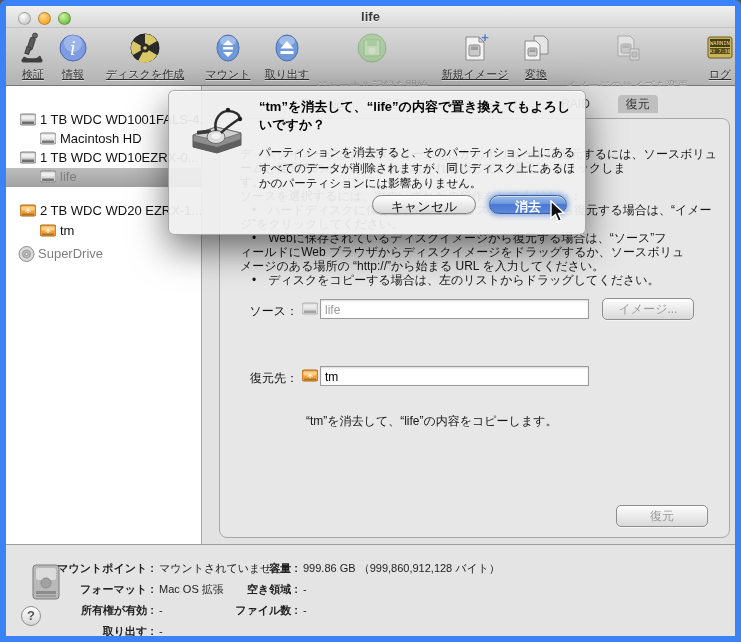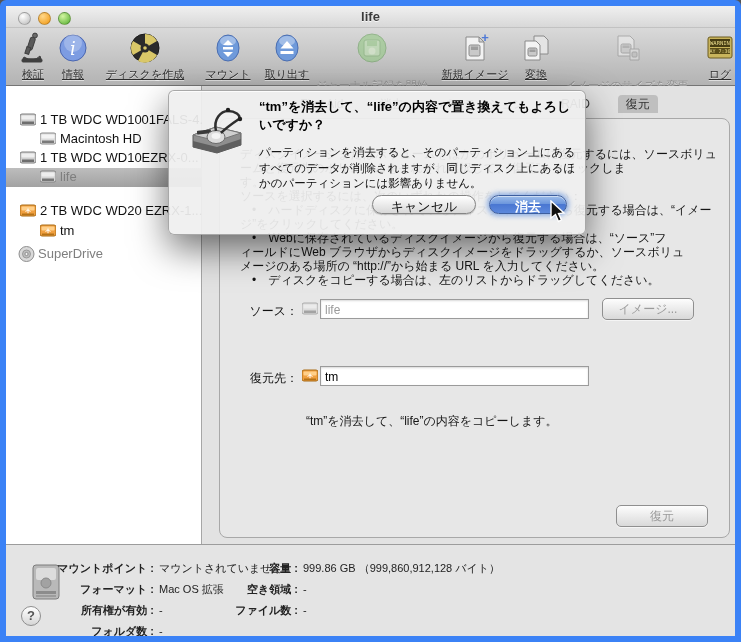--- a/index.html
+++ b/index.html
@@ -323,21 +323,21 @@
           <rect x="6" y="5" width="20" height="12" rx="2" fill="#dcdcdc"></rect>
           <circle cx="16" cy="20" r="5" fill="#a2a2a2" stroke="#8a8a8a"></circle>
           <rect x="6" y="28" width="20" height="3" fill="#8c8c8c"></rect>
           <rect x="6" y="32" width="20" height="2" fill="#9c9c9c"></rect>
         </svg>
     </span>
     <div class="colL">
       <div class="frow" style="left:30px;top:16px;"><span class="flabel">マウントポイント :</span><span class="fvalue">マウントされていません</span></div>
       <div class="frow" style="left:30px;top:37px;"><span class="flabel">フォーマット :</span><span class="fvalue">Mac OS 拡張</span></div>
       <div class="frow" style="left:30px;top:58px;"><span class="flabel">所有権が有効 :</span><span class="fvalue">-</span></div>
-      <div class="frow" style="left:30px;top:79px;"><span class="flabel">フォルダ数 :</span><span class="fvalue">-</span></div>
+      <div class="frow" style="left:30px;top:79px;"><span class="flabel">取り出す :</span><span class="fvalue">-</span></div>
     </div>
     <div class="colR">
       <div class="frow" style="left:192px;top:16px;"><span class="flabel">容量 :</span><span class="fvalue">999.86 GB （999,860,912,128 バイト）</span></div>
       <div class="frow" style="left:192px;top:37px;"><span class="flabel">空き領域 :</span><span class="fvalue">-</span></div>
       <div class="frow" style="left:192px;top:58px;"><span class="flabel">ファイル数 :</span><span class="fvalue">-</span></div>
       <div class="frow" style="left:192px;top:93px;font-style:italic;"><span class="flabel">ファイル数 :</span><span class="fvalue">-</span></div>
     </div>
     <div class="helpbtn">?</div>
   </div>
 

